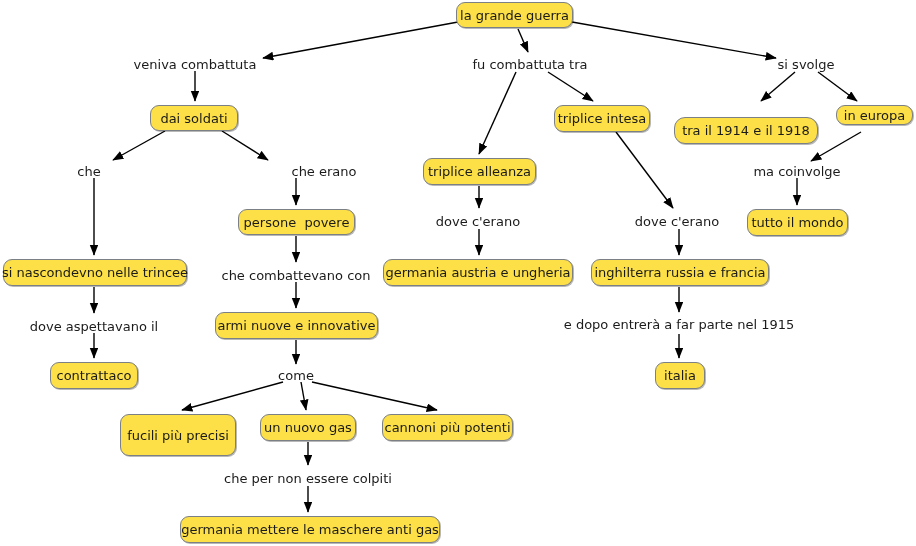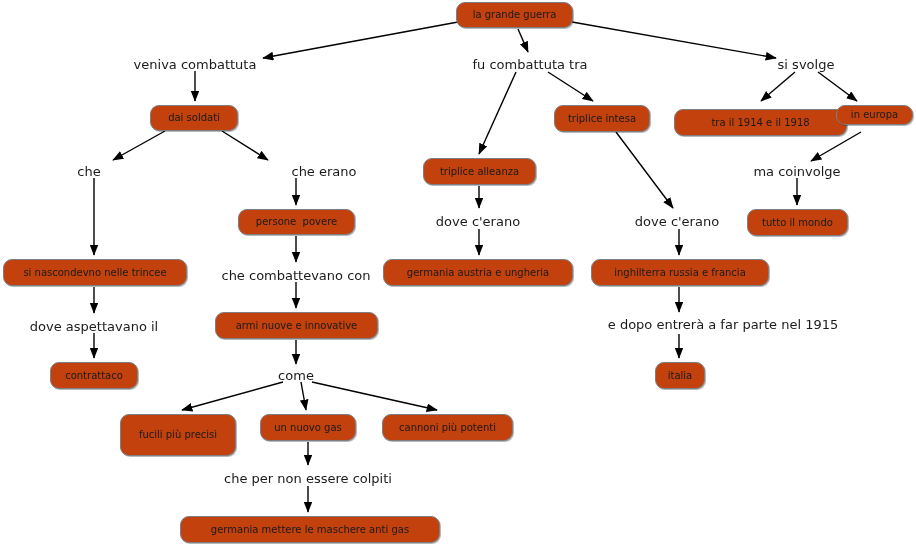--- a/index.html
+++ b/index.html
@@ -19,25 +19,25 @@
     position: absolute;
     left: 0;
     top: 0;
     width: 916px;
     height: 546px;
     pointer-events: none;
   }
   .node {
     position: absolute;
     box-sizing: border-box;
-    background: #c2410c;
+    background: #fde047;
     border: 1px solid #7b7f86;
     border-radius: 9px;
     color: #1b1b1b;
-    font-size: 10px;
+    font-size: 13px;
     line-height: 1;
     display: flex;
     align-items: center;
     justify-content: center;
     white-space: pre;
     box-shadow: 1px 1px 0 rgba(0,0,0,0.28);
     z-index: 2;
   }
   .link-label {
     position: absolute;
@@ -104,33 +104,33 @@
       <div class="node" style="left: 215px; top: 312px; width: 163px; height: 27px;">armi nuove e innovative</div>
       <div class="node" style="left: 120px; top: 414px; width: 116px; height: 42px;">fucili più precisi</div>
       <div class="node" style="left: 260px; top: 414px; width: 96px; height: 27px;">un nuovo gas</div>
       <div class="node" style="left: 382px; top: 414px; width: 131px; height: 27px;">cannoni più potenti</div>
       <div class="node" style="left: 180px; top: 516px; width: 260px; height: 27px;">germania mettere le maschere anti gas</div>
       <div class="node" style="left: 423px; top: 158px; width: 113px; height: 27px;">triplice alleanza</div>
       <div class="node" style="left: 554px; top: 105px; width: 96px; height: 27px;">triplice intesa</div>
       <div class="node" style="left: 383px; top: 259px; width: 190px; height: 27px;">germania austria e ungheria</div>
       <div class="node" style="left: 591px; top: 259px; width: 178px; height: 27px;">inghilterra russia e francia</div>
       <div class="node" style="left: 655px; top: 362px; width: 50px; height: 27px;">italia</div>
-      <div class="node" style="left: 674px; top: 109px; width: 173px; height: 27px;">tra il 1914 e il 1918</div>
+      <div class="node" style="left: 674px; top: 117px; width: 144px; height: 27px; border-radius: 11px;">tra il 1914 e il 1918</div>
       <div class="node" style="left: 836px; top: 105px; width: 77px; height: 20px;">in europa</div>
       <div class="node" style="left: 747px; top: 209px; width: 101px; height: 27px;">tutto il mondo</div>
     </div>
   <div id="labels">
       <div class="link-label" style="left: 195px; top: 64px;">veniva combattuta</div>
       <div class="link-label" style="left: 530px; top: 64px;">fu combattuta tra</div>
       <div class="link-label" style="left: 806px; top: 64px;">si svolge</div>
       <div class="link-label" style="left: 89px; top: 171px;">che</div>
       <div class="link-label" style="left: 288px; top: 171px; margin-left: 36px;">che erano</div>
       <div class="link-label" style="left: 296px; top: 275px;">che combattevano con</div>
       <div class="link-label" style="left: 94px; top: 326px;">dove aspettavano il</div>
       <div class="link-label" style="left: 296px; top: 375px;">come</div>
       <div class="link-label" style="left: 308px; top: 478px;">che per non essere colpiti</div>
       <div class="link-label" style="left: 478px; top: 221px;">dove c'erano</div>
       <div class="link-label" style="left: 677px; top: 221px;">dove c'erano</div>
-      <div class="link-label" style="left: 679px; top: 324px; margin-left: 44px;">e dopo entrerà a far parte nel 1915</div>
+      <div class="link-label" style="left: 679px; top: 324px;">e dopo entrerà a far parte nel 1915</div>
       <div class="link-label" style="left: 797px; top: 171px;">ma coinvolge</div>
     </div>
 
 </div>
 
 </body></html>

